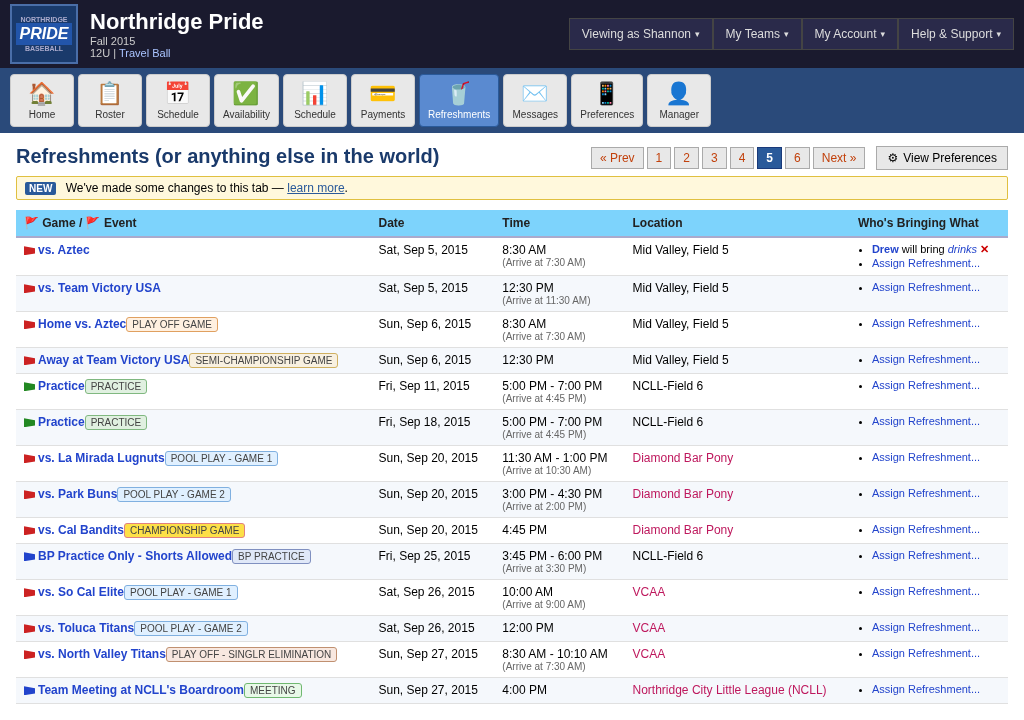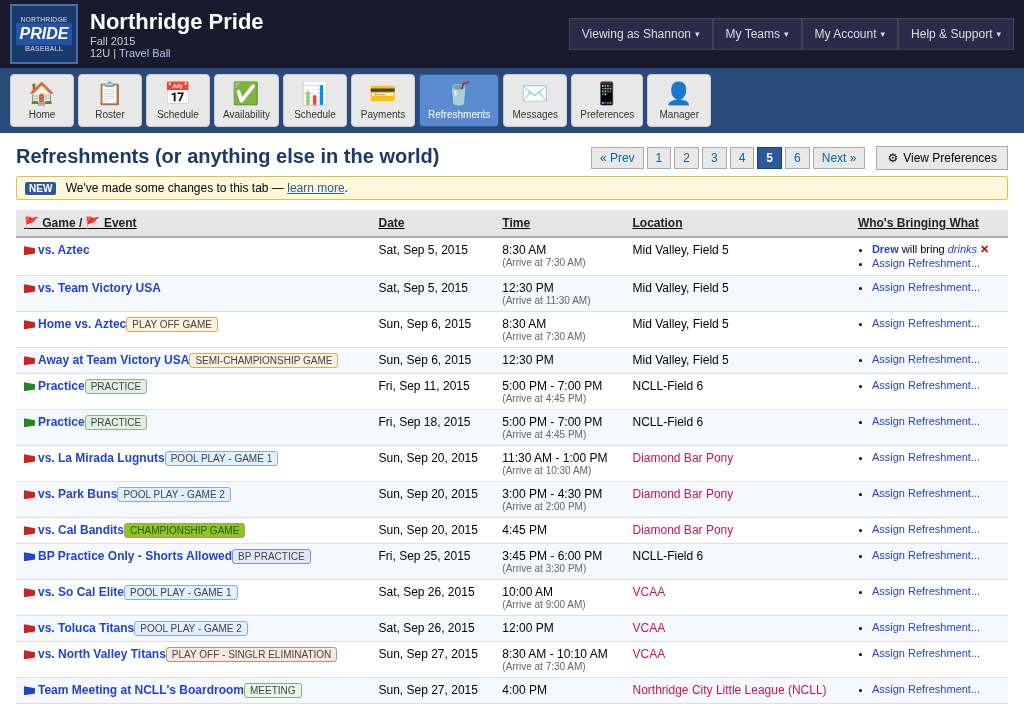--- a/index.html
+++ b/index.html
@@ -25,44 +25,44 @@
     .nav-item.active { background: #5a8ad0; color: #fff; border-color: #2a5a9a; }
     .nav-icon { font-size: 22px; margin-bottom: 2px; }
     .nav-label { font-size: 10px; text-align: center; }
 
     
     .main { padding: 12px 16px; }
     .page-title { font-size: 20px; color: #1a3a6b; font-weight: bold; margin-bottom: 8px; }
 
     
     .pagination-bar { display: flex; align-items: center; gap: 3px; float: right; margin-top: -30px; }
-    .page-btn { background: #e8e8e8; border: 1px solid #aaa; padding: 3px 8px; cursor: pointer; font-size: 12px; color: #0369a1; }
+    .page-btn { background: #e8e8e8; border: 1px solid #aaa; padding: 3px 8px; cursor: pointer; font-size: 12px; color: #c2410c; }
     .page-btn.active { background: #2a5a9a; color: #fff; border-color: #1a3a7a; font-weight: bold; }
     .view-prefs-btn { background: #e8e8e8; border: 1px solid #aaa; padding: 4px 10px; cursor: pointer; font-size: 12px; display: flex; align-items: center; gap: 5px; margin-left: 8px; }
 
     
     .new-bar { background: #fff8dc; border: 1px solid #e0c040; padding: 4px 8px; font-size: 12px; margin-bottom: 10px; border-radius: 2px; }
     .new-label { background: #2a5a9a; color: #fff; font-size: 10px; font-weight: bold; padding: 1px 4px; margin-right: 6px; border-radius: 2px; }
     .new-bar a { color: #2a5a9a; }
 
     
     .data-table { width: 100%; border-collapse: collapse; font-size: 12px; }
-    .data-table thead tr { background: #e5e5e5; text-decoration: underline; }
+    .data-table thead tr { background: #7dd3fc; }
     .data-table thead th { padding: 6px 8px; text-align: left; font-weight: bold; font-size: 12px; border-bottom: 2px solid #aac; color: #222; }
     .data-table tbody tr { border-bottom: 1px solid #e0e0e0; }
     .data-table tbody tr:nth-child(even) { background: #f5f8fc; }
     .data-table tbody td { padding: 5px 8px; vertical-align: top; }
 
     .game-link { color: #2244cc; text-decoration: none; font-weight: bold; }
     .tag { display: inline-block; background: #e0e8f0; border: 1px solid #aac; border-radius: 3px; padding: 1px 5px; font-size: 10px; color: #444; }
     .tag-playoff { background: #fff0e0; border-color: #e0a060; }
     .tag-practice { background: #e0f0e0; border-color: #80b880; }
     .tag-tourney { background: #f0e8f8; border-color: #c0a0d0; }
     .tag-pool { background: #e0f0ff; border-color: #80b0e0; }
-    .tag-champ { background: #84cc16; border-color: #e08080; }
+    .tag-champ { background: #fde047; border-color: #e08080; }
     .tag-semi { background: #f8f0e0; border-color: #d0b060; }
     .tag-meeting { background: #e8f8e8; border-color: #70b870; }
     .tag-bpractice { background: #e0e8f8; border-color: #8090c0; }
     .tag-elim { background: #f8e8e0; border-color: #c09070; }
 
     .assign-link { color: #2244cc; text-decoration: none; font-size: 11px; }
     .who-cell { font-size: 11px; }
     .who-cell ul { list-style: disc; padding-left: 14px; }
     .who-cell li { margin-bottom: 1px; }
     .person-link { color: #2244cc; text-decoration: none; font-weight: bold; }

